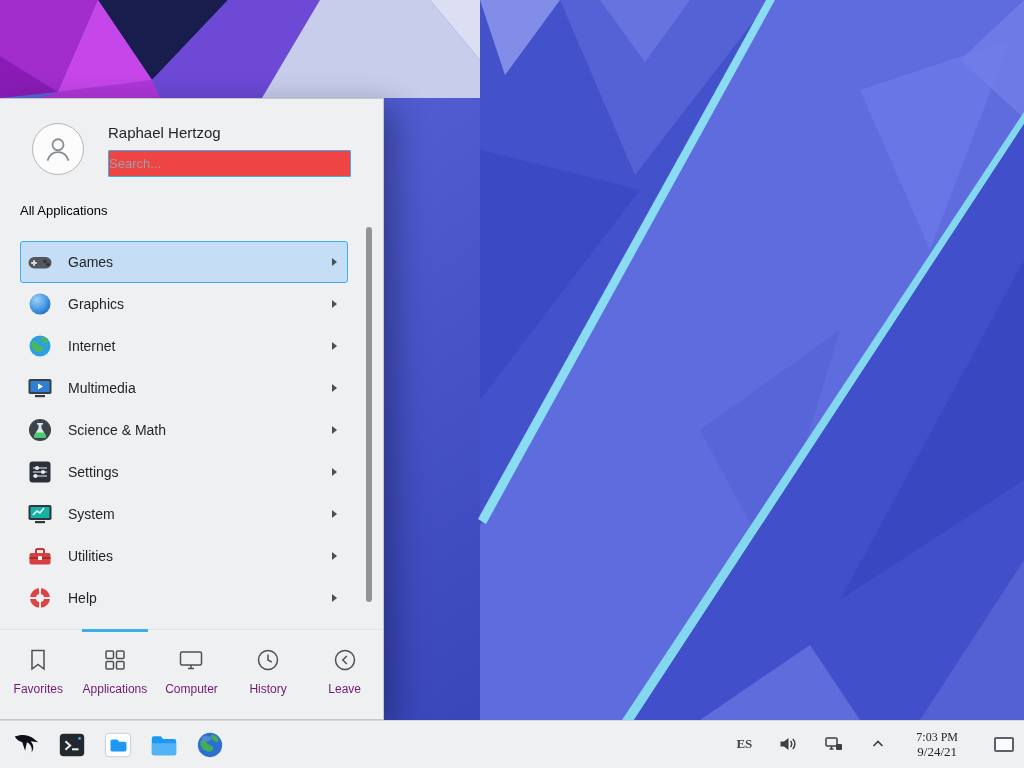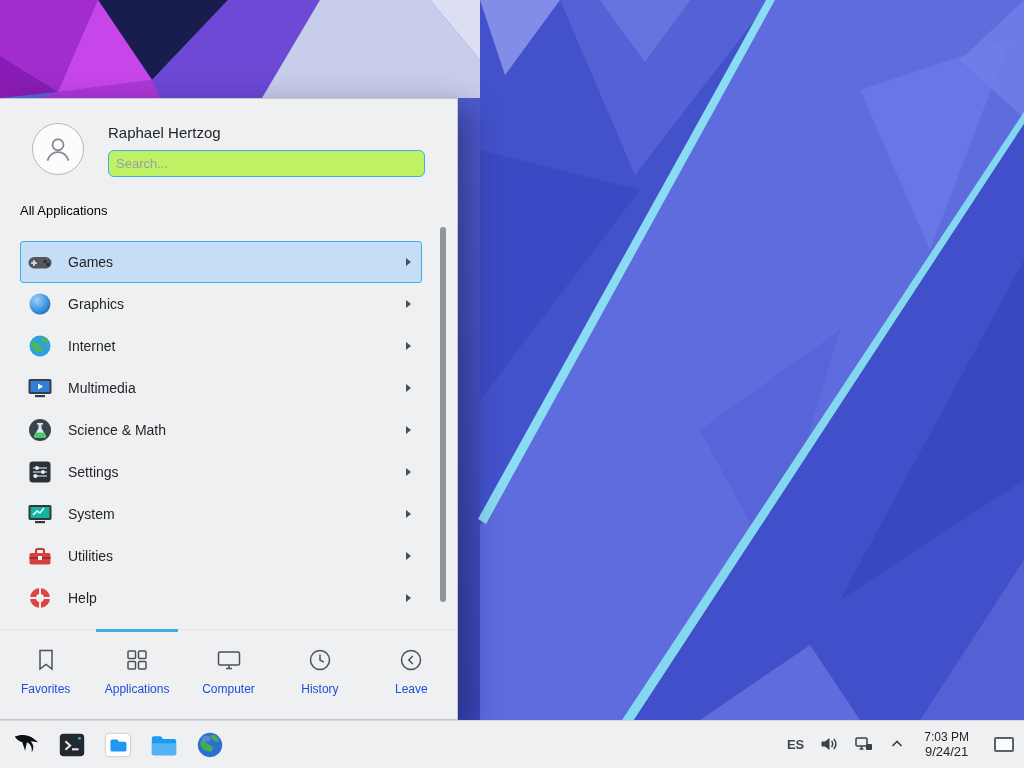--- a/index.html
+++ b/index.html
@@ -4,32 +4,32 @@
 <style>
   * { margin:0; padding:0; box-sizing:border-box; }
   html,body { width:1024px; height:768px; overflow:hidden; }
   body { position:relative; font-family:"Liberation Sans", sans-serif; background:#2c39ad; }
 
   
   .wallpaper { position:absolute; left:0; top:0; width:1024px; height:720px; }
 
   
   .launcher {
-    position:absolute; left:0; top:98px; width:458px; height:622px;
+    position:absolute; left:0; top:98px; width:384px; height:622px;
     background:#eff0f1; border:1px solid #c3c7cb; border-left:none;
     box-shadow:10px 10px 30px rgba(15,20,55,.45);
     display:flex; flex-direction:column; z-index:5;
   }
   .launcher-header { display:flex; align-items:flex-start; padding:24px 32px 0 32px; height:88px; }
   .avatar { width:52px; height:52px; border-radius:50%; border:1px solid #b4b8bd;
             background:#fcfcfd; display:flex; align-items:center; justify-content:center; flex:none; }
   .header-right { flex:1; margin-left:24px; }
   .user-name { font-size:15px; color:#232629; margin:1px 0 9px 0; }
-  .search-input { width:100%; height:27px; border:1px solid #3daee9; border-radius:6px;
-                  background:#bef264; font-size:13px; padding:0 7px; color:#232629;
+  .search-input { width:100%; height:27px; border:1px solid #3daee9; border-radius:1px;
+                  background:#ef4444; font-size:13px; padding:0 0; color:#232629;
                   font-family:"Liberation Sans", sans-serif; outline:none; }
   .search-input::placeholder { color:#9aa0a6; }
 
   .section-label { padding:16px 0 7px 20px; font-size:13px; color:#000000; }
 
   .cat-list { position:relative; height:406px; overflow:hidden; padding:16px 35px 0 20px; }
   .cat-row { height:42px; display:flex; align-items:center; border:1px solid transparent;
              border-radius:3px; padding:0 8px 0 5px; }
   .cat-row.selected { background:#c5def5; border-color:#3daee9; }
   .cat-icon { width:28px; height:28px; margin-right:14px; flex:none; }
@@ -37,30 +37,30 @@
   .cat-label { flex:1; font-size:14px; color:#232629; }
   .cat-arrow { width:0; height:0; border-left:5px solid #4a4f54;
                border-top:4px solid transparent; border-bottom:4px solid transparent; margin-right:2px; }
   .scrollbar { position:absolute; right:11px; top:2px; width:6px; height:375px;
                background:#8f9499; border-radius:3px; }
 
   .tabbar { height:90px; display:flex; border-top:1px solid #e3e5e7; }
   .tab { flex:1; display:flex; flex-direction:column; align-items:center; padding-top:16px; position:relative; }
   .tab.active::before { content:""; position:absolute; top:-1px; left:5px; right:5px; height:3px; background:#3daee9; }
   .tab-icon svg { width:28px; height:28px; display:block; }
-  .tab-label { font-size:12px; color:#1d4ed8; margin-top:8px; }
+  .tab-label { font-size:12px; color:#701a75; margin-top:8px; }
 
   
   .taskbar { position:absolute; left:0; bottom:0; width:1024px; height:48px;
              background:#eff0f1; border-top:1px solid #d4d7da; display:flex;
              align-items:center; padding:0 8px; z-index:6; }
   .task-btn { width:36px; height:36px; margin-right:10px; display:flex;
               align-items:center; justify-content:center; border-radius:3px; }
   .task-btn svg { width:30px; height:30px; display:block; }
-  .tray { margin-left:auto; display:flex; align-items:center; gap:15px; }
+  .tray { margin-left:auto; display:flex; align-items:center; gap:26px;font-family:Liberation Serif, serif; }
   .kb-layout { font-size:13px; font-weight:bold; color:#41464c; }
   .tray-icon svg { width:20px; height:20px; display:block; }
   .expander svg { width:16px; height:16px; display:block; }
   .clock { text-align:center; color:#232629; line-height:1.18; margin:0 4px; }
   .clock-time { font-size:12px; }
   .clock-date { font-size:13px; }
   .show-desktop { width:24px; height:22px; display:flex; align-items:center;
                   justify-content:center; margin-left:4px; }
   .show-desktop .pane { width:20px; height:15px; border:2px solid #5c6167;
                         background:#fafbfc; border-radius:2px; }

